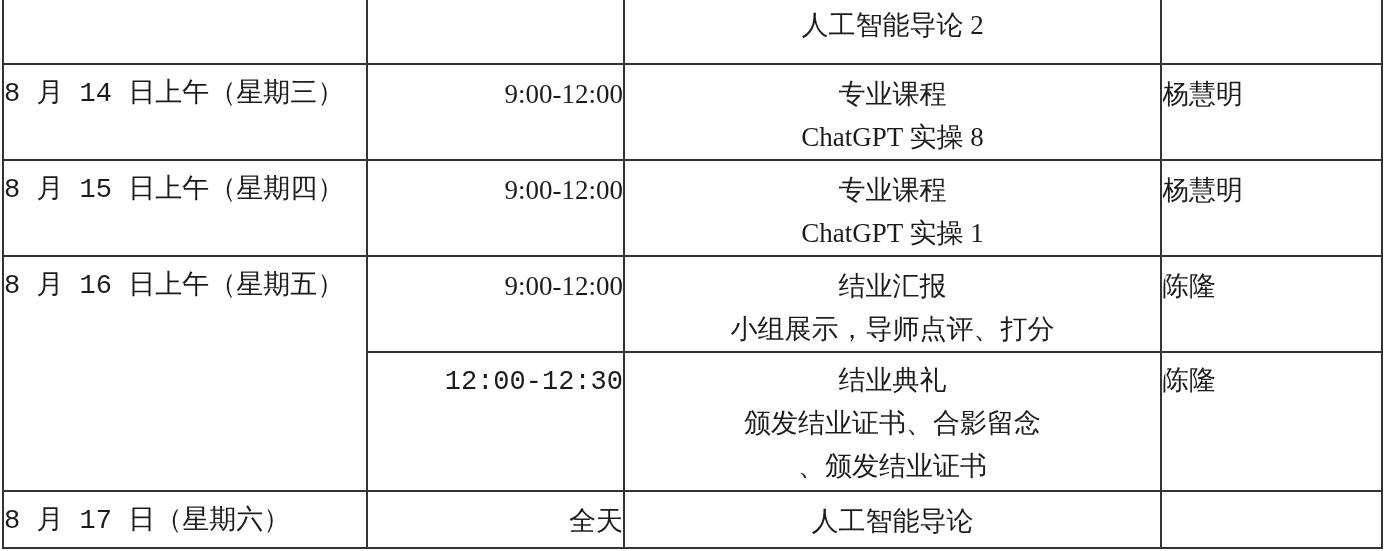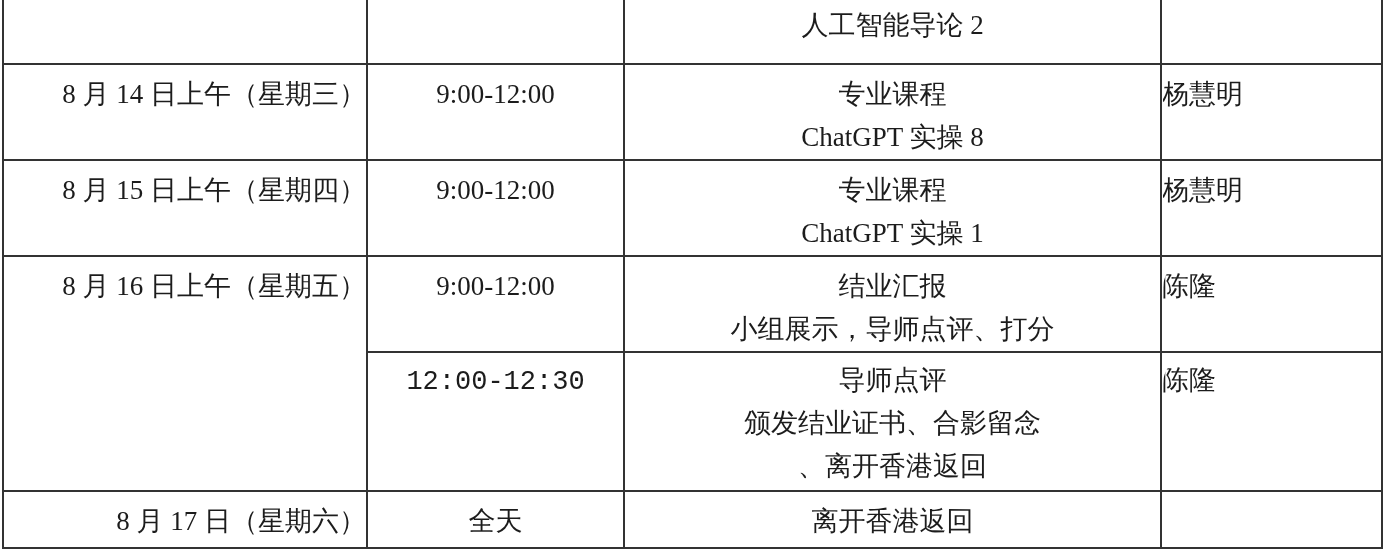--- a/index.html
+++ b/index.html
@@ -37,22 +37,22 @@
   
   tr.r0 td {
     border-top: none;
     padding-top: 4px;
     line-height: 32px;
   }
   .col-date  { width: 364px; }
   .col-time  { width: 257px; }
   .col-act   { width: 537px; }
   .col-teach { width: 221px; }
-  td.c-date    { text-align: right;  padding-left: 10px; }
-  td.c-time    { text-align: center; }
+  td.c-date    { text-align: left;  padding-left: 10px; font-family: Liberation Mono, monospace; }
+  td.c-time    { text-align: right; }
   td.c-act     { text-align: center; }
   td.c-teacher { text-align: left;  padding-left: 14px; border-radius: 32px; }
   td .line { line-height: 43px; }
   tr.r0 { height: 64px; }
   tr.r1 { height: 92px; }
   tr.r2 { height: 92px; }
   tr.r3 { height: 94px; }
   tr.r4 { height: 135px; font-family: Liberation Mono, monospace; }
   tr.r5 { height: 57px; margin-left: 18px; }
 </style>
@@ -104,31 +104,31 @@
         <td class="c-act">
           <div class="line">结业汇报</div>
           <div class="line">小组展示，导师点评、打分</div>
         </td>
         <td class="c-teacher">陈隆</td>
       </tr>
 
       <tr class="r4">
         <td class="c-time">12:00-12:30</td>
         <td class="c-act">
-          <div class="line">导师点评</div>
+          <div class="line">结业典礼</div>
           <div class="line">颁发结业证书、合影留念</div>
-          <div class="line">、离开香港返回</div>
+          <div class="line">、颁发结业证书</div>
         </td>
         <td class="c-teacher">陈隆</td>
       </tr>
 
       <tr class="r5">
         <td class="c-date">8 月 17 日（星期六）</td>
         <td class="c-time">全天</td>
         <td class="c-act">
-          <div class="line">离开香港返回</div>
+          <div class="line">人工智能导论</div>
         </td>
         <td class="c-teacher"></td>
       </tr>
 
     </tbody>
   </table>
 </div>
 
 </body></html>

